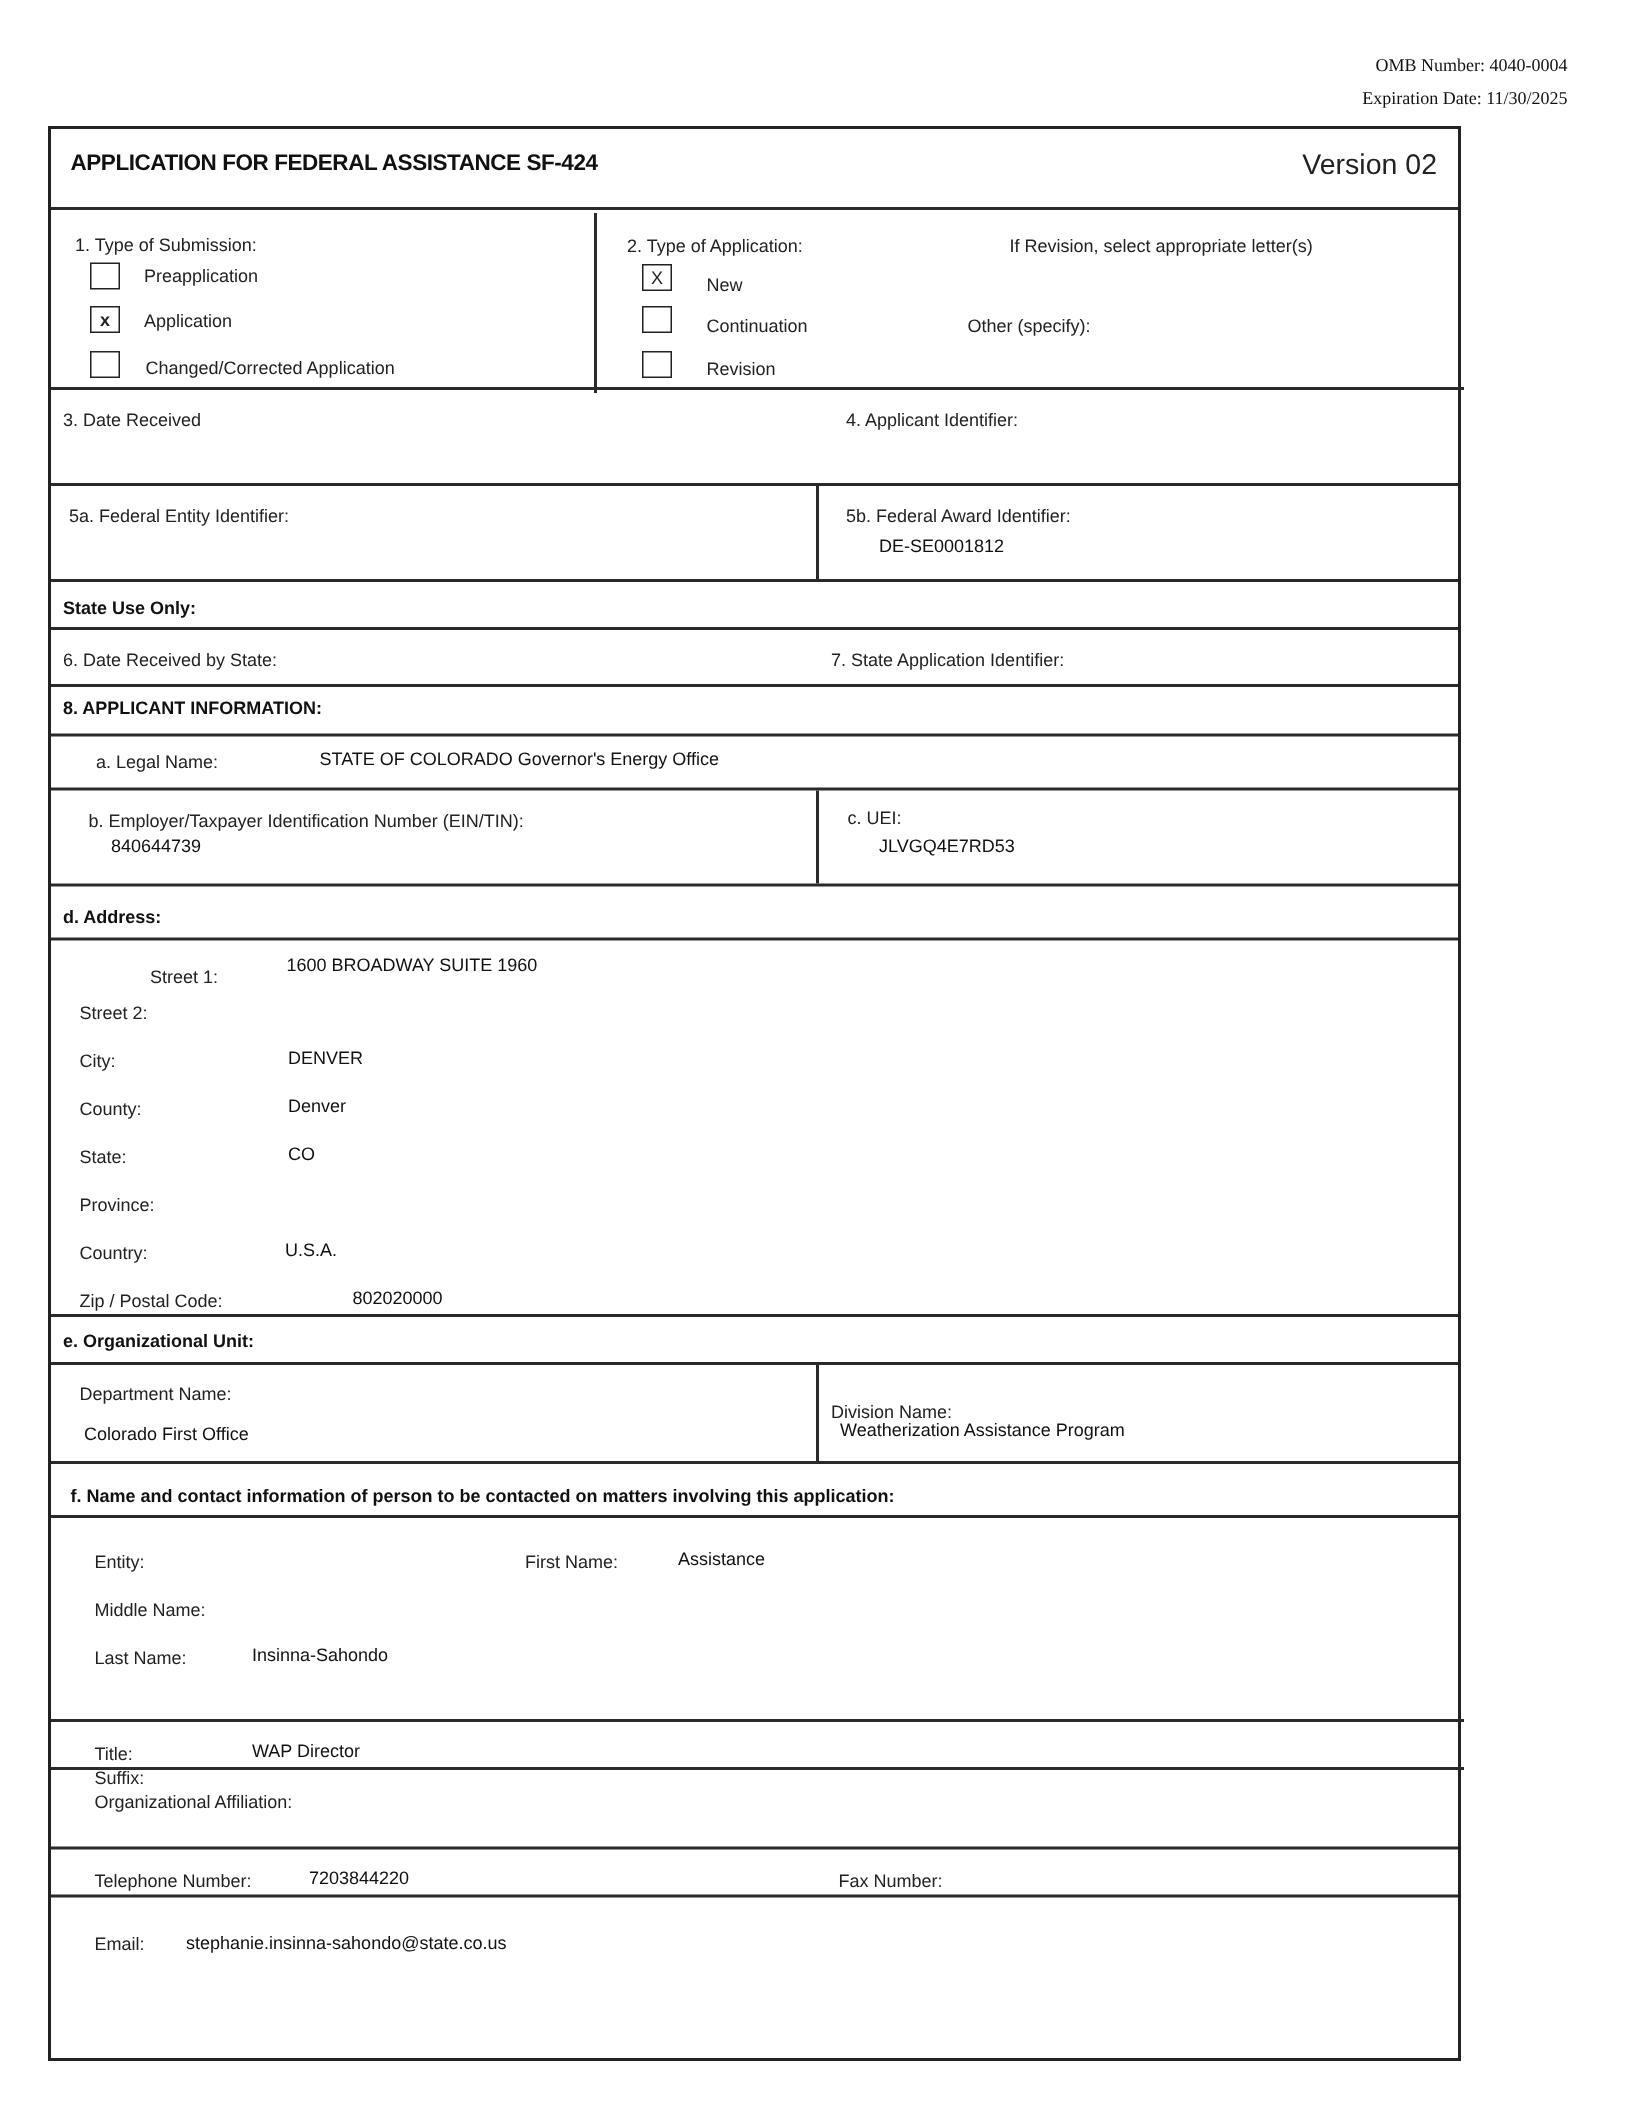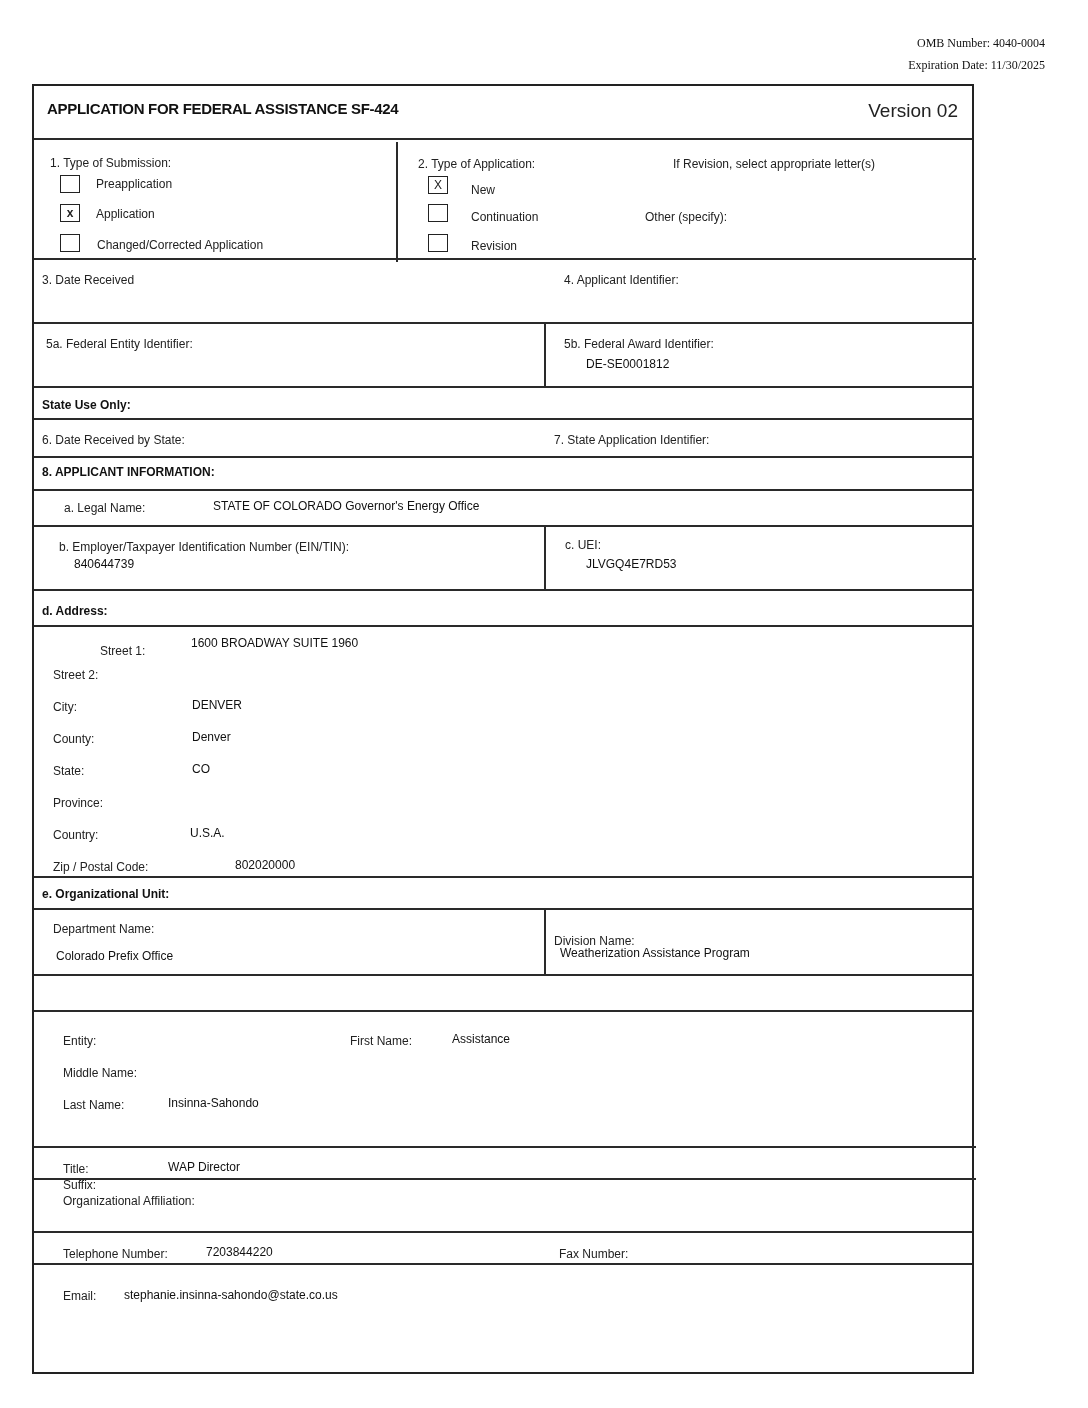--- a/index.html
+++ b/index.html
@@ -124,26 +124,27 @@
   <div class="abs t" style="left:19px; top:742px;">Country:</div>
   <div class="abs v" style="left:156px; top:740px;">U.S.A.</div>
 
   <div class="abs t" style="left:19px; top:774px;">Zip / Postal Code:</div>
   <div class="abs v" style="left:157px; top:772px;margin-left:44px;">802020000</div>
   <div class="hline" style="left:0; right:0; top:790px;"></div>
 
   <div class="abs b" style="left:8px; top:801px;">e. Organizational Unit:</div>
   <div class="hline" style="left:0; right:0; top:822px;"></div>
   <div class="abs t" style="left:19px; top:836px;">Department Name:</div>
-  <div class="abs v" style="left:22px; top:863px;">Colorado Prefix Office</div>
+  <div class="abs v" style="left:22px; top:863px;">Colorado First Office</div>
   <div class="vline" style="left:510px; top:824px; height:64px;"></div>
   <div class="abs t" style="left:520px; top:836px;margin-top:12px;">Division Name:</div>
   <div class="abs v" style="left:526px; top:860px;">Weatherization Assistance Program</div>
   <div class="hline" style="left:0; right:0; top:888px;"></div>
 
+  <div class="abs b" style="left:13px; top:904px;">f. Name and contact information of person to be contacted on matters involving this application:</div>
   <div class="hline" style="left:0; right:0; top:924px;"></div>
 
   <div class="abs t" style="left:29px; top:948px;">Entity:</div>
   <div class="abs v" style="left:134px; top:946px;"></div>
   <div class="abs t" style="left:316px; top:948px;">First Name:</div>
   <div class="abs v" style="left:418px; top:946px;">Assistance</div>
 
   <div class="abs t" style="left:29px; top:980px;">Middle Name:</div>
   <div class="abs v" style="left:134px; top:980px;"></div>
 

